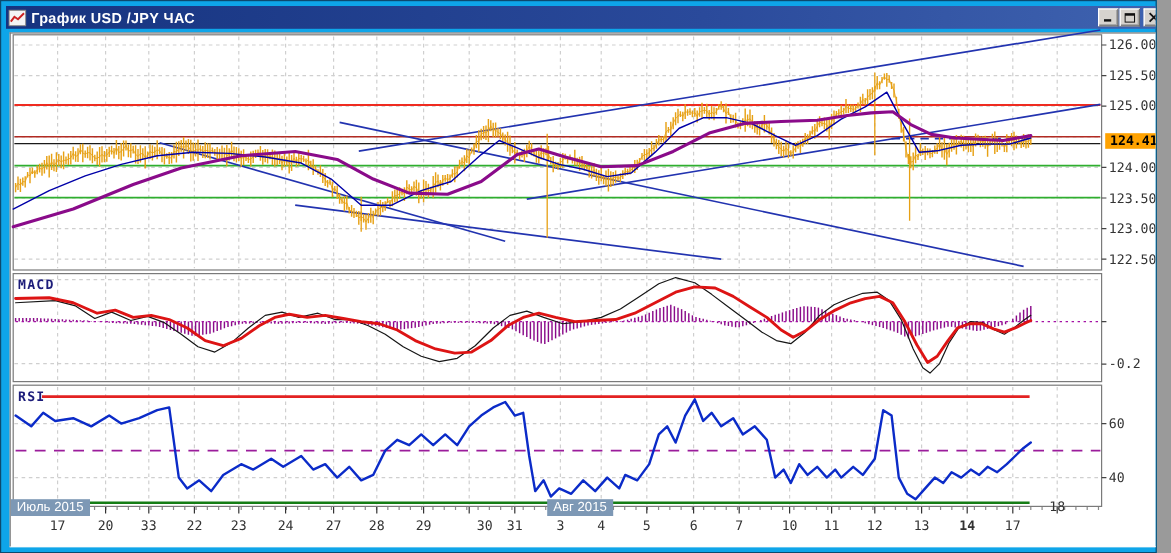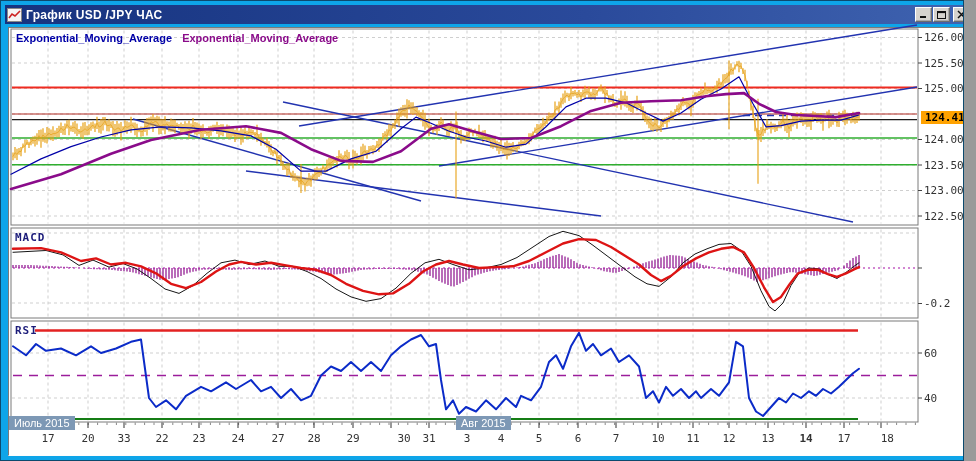--- a/index.html
+++ b/index.html
@@ -1007,24 +1007,20 @@
       <line x1="657" y1="421.5" x2="657" y2="427" stroke="#333" stroke-width="1"></line>
       <line x1="692" y1="421.5" x2="692" y2="427" stroke="#333" stroke-width="1"></line>
       <line x1="728" y1="421.5" x2="728" y2="427" stroke="#333" stroke-width="1"></line>
       <line x1="767" y1="421.5" x2="767" y2="427" stroke="#333" stroke-width="1"></line>
       <line x1="805" y1="421.5" x2="805" y2="427" stroke="#333" stroke-width="1"></line>
       <line x1="843" y1="421.5" x2="843" y2="427" stroke="#333" stroke-width="1"></line>
       <line x1="880" y1="421.5" x2="880" y2="427" stroke="#333" stroke-width="1"></line>
     </svg>
 
   <div class="overlay">
-    <div class="legend">
-      <span style="color: rgb(0, 0, 168);">Exponential_Moving_Average</span>
-      <span style="color: rgb(138, 11, 138);">Exponential_Moving_Average</span>
-    </div>
     <div class="pnl-lab" style="left:14px;top:230px">MACD</div>
     <div class="pnl-lab" style="left:14px;top:323px">RSI</div>
     <div class="month" style="left:8px;top:415px">Июль 2015</div>
     <div class="month" style="left:455px;top:415px">Авг 2015</div>
     <div id="labels">
         <div class="axlab" style="left: 923px; top: 30px;">126.00</div>
         <div class="axlab" style="left: 923px; top: 55.5px;">125.50</div>
         <div class="axlab" style="left: 923px; top: 81px;">125.00</div>
         <div class="axlab" style="left: 923px; top: 132px;">124.00</div>
         <div class="axlab" style="left: 923px; top: 157.5px;">123.50</div>
@@ -1050,16 +1046,16 @@
         <div class="axlab tx" style="left: 487px; top: 431px;">4</div>
         <div class="axlab tx" style="left: 525px; top: 431px;">5</div>
         <div class="axlab tx" style="left: 564px; top: 431px;">6</div>
         <div class="axlab tx" style="left: 602px; top: 431px;">7</div>
         <div class="axlab tx" style="left: 644px; top: 431px;">10</div>
         <div class="axlab tx" style="left: 679px; top: 431px;">11</div>
         <div class="axlab tx" style="left: 715px; top: 431px;">12</div>
         <div class="axlab tx" style="left: 754px; top: 431px;">13</div>
         <div class="axlab tx" style="left: 792px; top: 431px; font-weight: bold;">14</div>
         <div class="axlab tx" style="left: 830px; top: 431px;">17</div>
-        <div class="axlab tx" style="left: 867px; top: 431px; text-align: right;">18</div>
+        <div class="axlab tx" style="left: 867px; top: 415px;">18</div>
       </div>
   </div>
 </div>
 
 </body></html>

